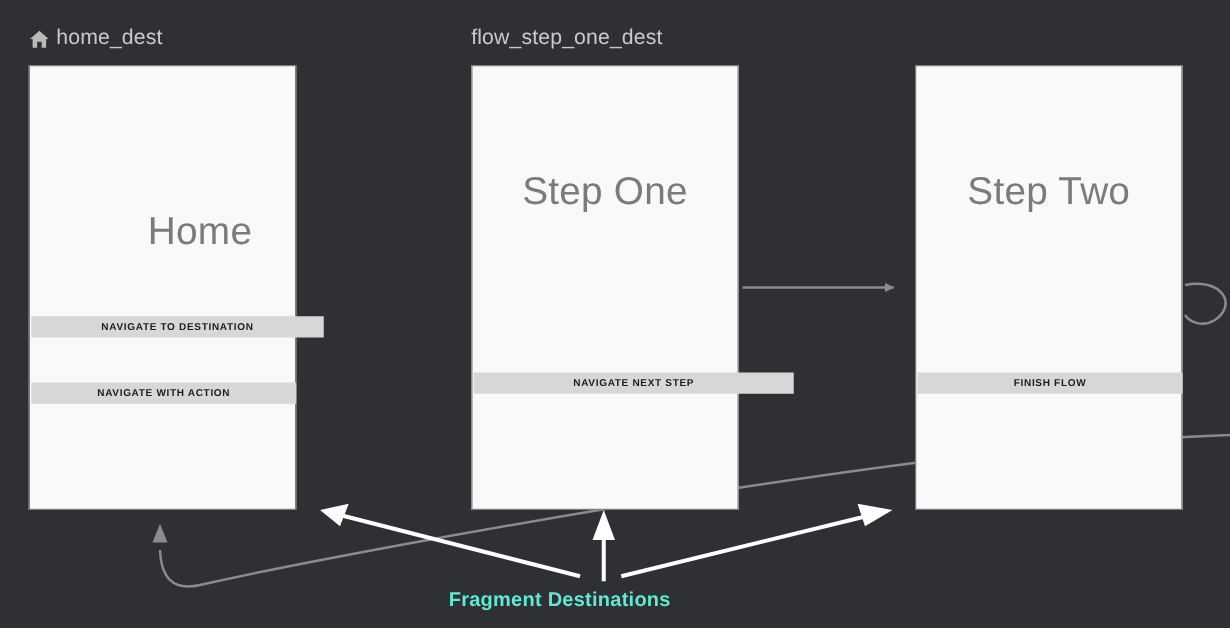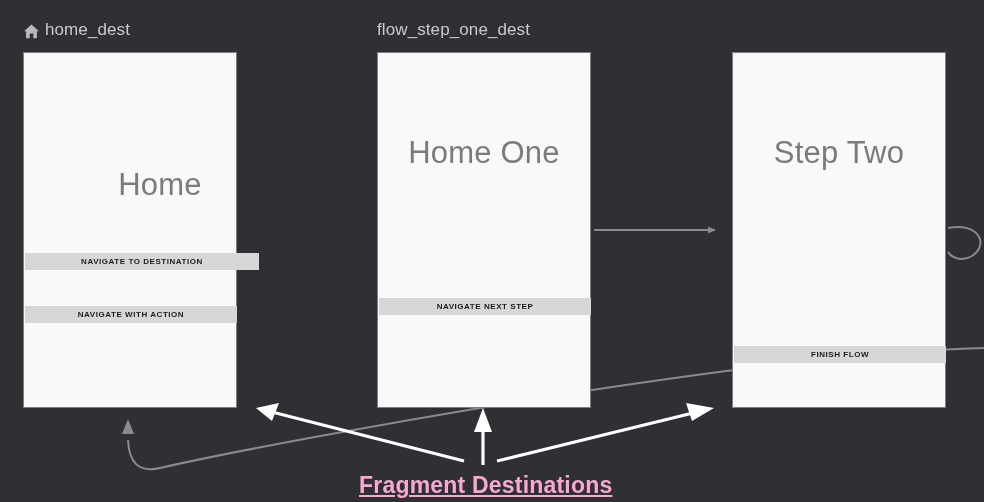--- a/index.html
+++ b/index.html
@@ -74,26 +74,25 @@
     letter-spacing: 0.55px;
     display: flex;
     align-items: center;
     justify-content: center;
     box-sizing: border-box;
   }
 
   
   .caption {
     position: absolute;
-    color: #f9a8d4;
-    font-size: 23px;
+    color: #5eead4;
+    font-size: 16px;
     font-weight: bold;
     letter-spacing: 0.2px;
     white-space: nowrap;
-    text-decoration: underline;
   }
 </style>
 </head>
 <body>
 
 <div id="canvas">
 
   <svg class="svg-layer" viewBox="0 0 984 502">
     <defs>
       <marker id="gray-arrow" markerWidth="9" markerHeight="9" refX="7.4" refY="4.2" orient="auto" markerUnits="userSpaceOnUse">
@@ -134,30 +133,30 @@
       <div class="mbtn" style="left:1px; top:229px; width:212px; height:17px;margin-top:24px;">NAVIGATE WITH ACTION</div>
     </div>
   </div>
 
   <div class="dest" style="left:377px; top:16px; width:214px; height:392px;">
     <div class="dest-label">
       <span>flow_step_one_dest</span>
     </div>
 
     <div class="screen" style="left:0px; top:36px; width:214px; height:356px;">
-      <div class="screen-title" style="top:82px;">Home One</div>
-      <div class="mbtn" style="left:1px; top:245px; width:212px; height:17px;">NAVIGATE NEXT STEP</div>
+      <div class="screen-title" style="top:82px;">Step One</div>
+      <div class="mbtn" style="left:1px; top:245px; width:256px; height:17px;">NAVIGATE NEXT STEP</div>
     </div>
   </div>
 
   <div class="dest" style="left:732px; top:16px; width:214px; height:392px;">
 
     <div class="screen" style="left:0px; top:36px; width:214px; height:356px;">
       <div class="screen-title" style="top:82px;">Step Two</div>
-      <div class="mbtn" style="left:1px; top:245px; width:212px; height:17px;margin-top:48px;">FINISH FLOW</div>
+      <div class="mbtn" style="left:1px; top:245px; width:212px; height:17px;">FINISH FLOW</div>
     </div>
   </div>
 
   <svg class="svg-layer" viewBox="0 0 984 502">
 
     <g>
       <line x1="464" y1="461" x2="272" y2="412" stroke="#ffffff" stroke-width="3.2"></line>
       <path d="M256,408 L279,403 L272,421 Z" fill="#ffffff"></path>
     </g>
 

